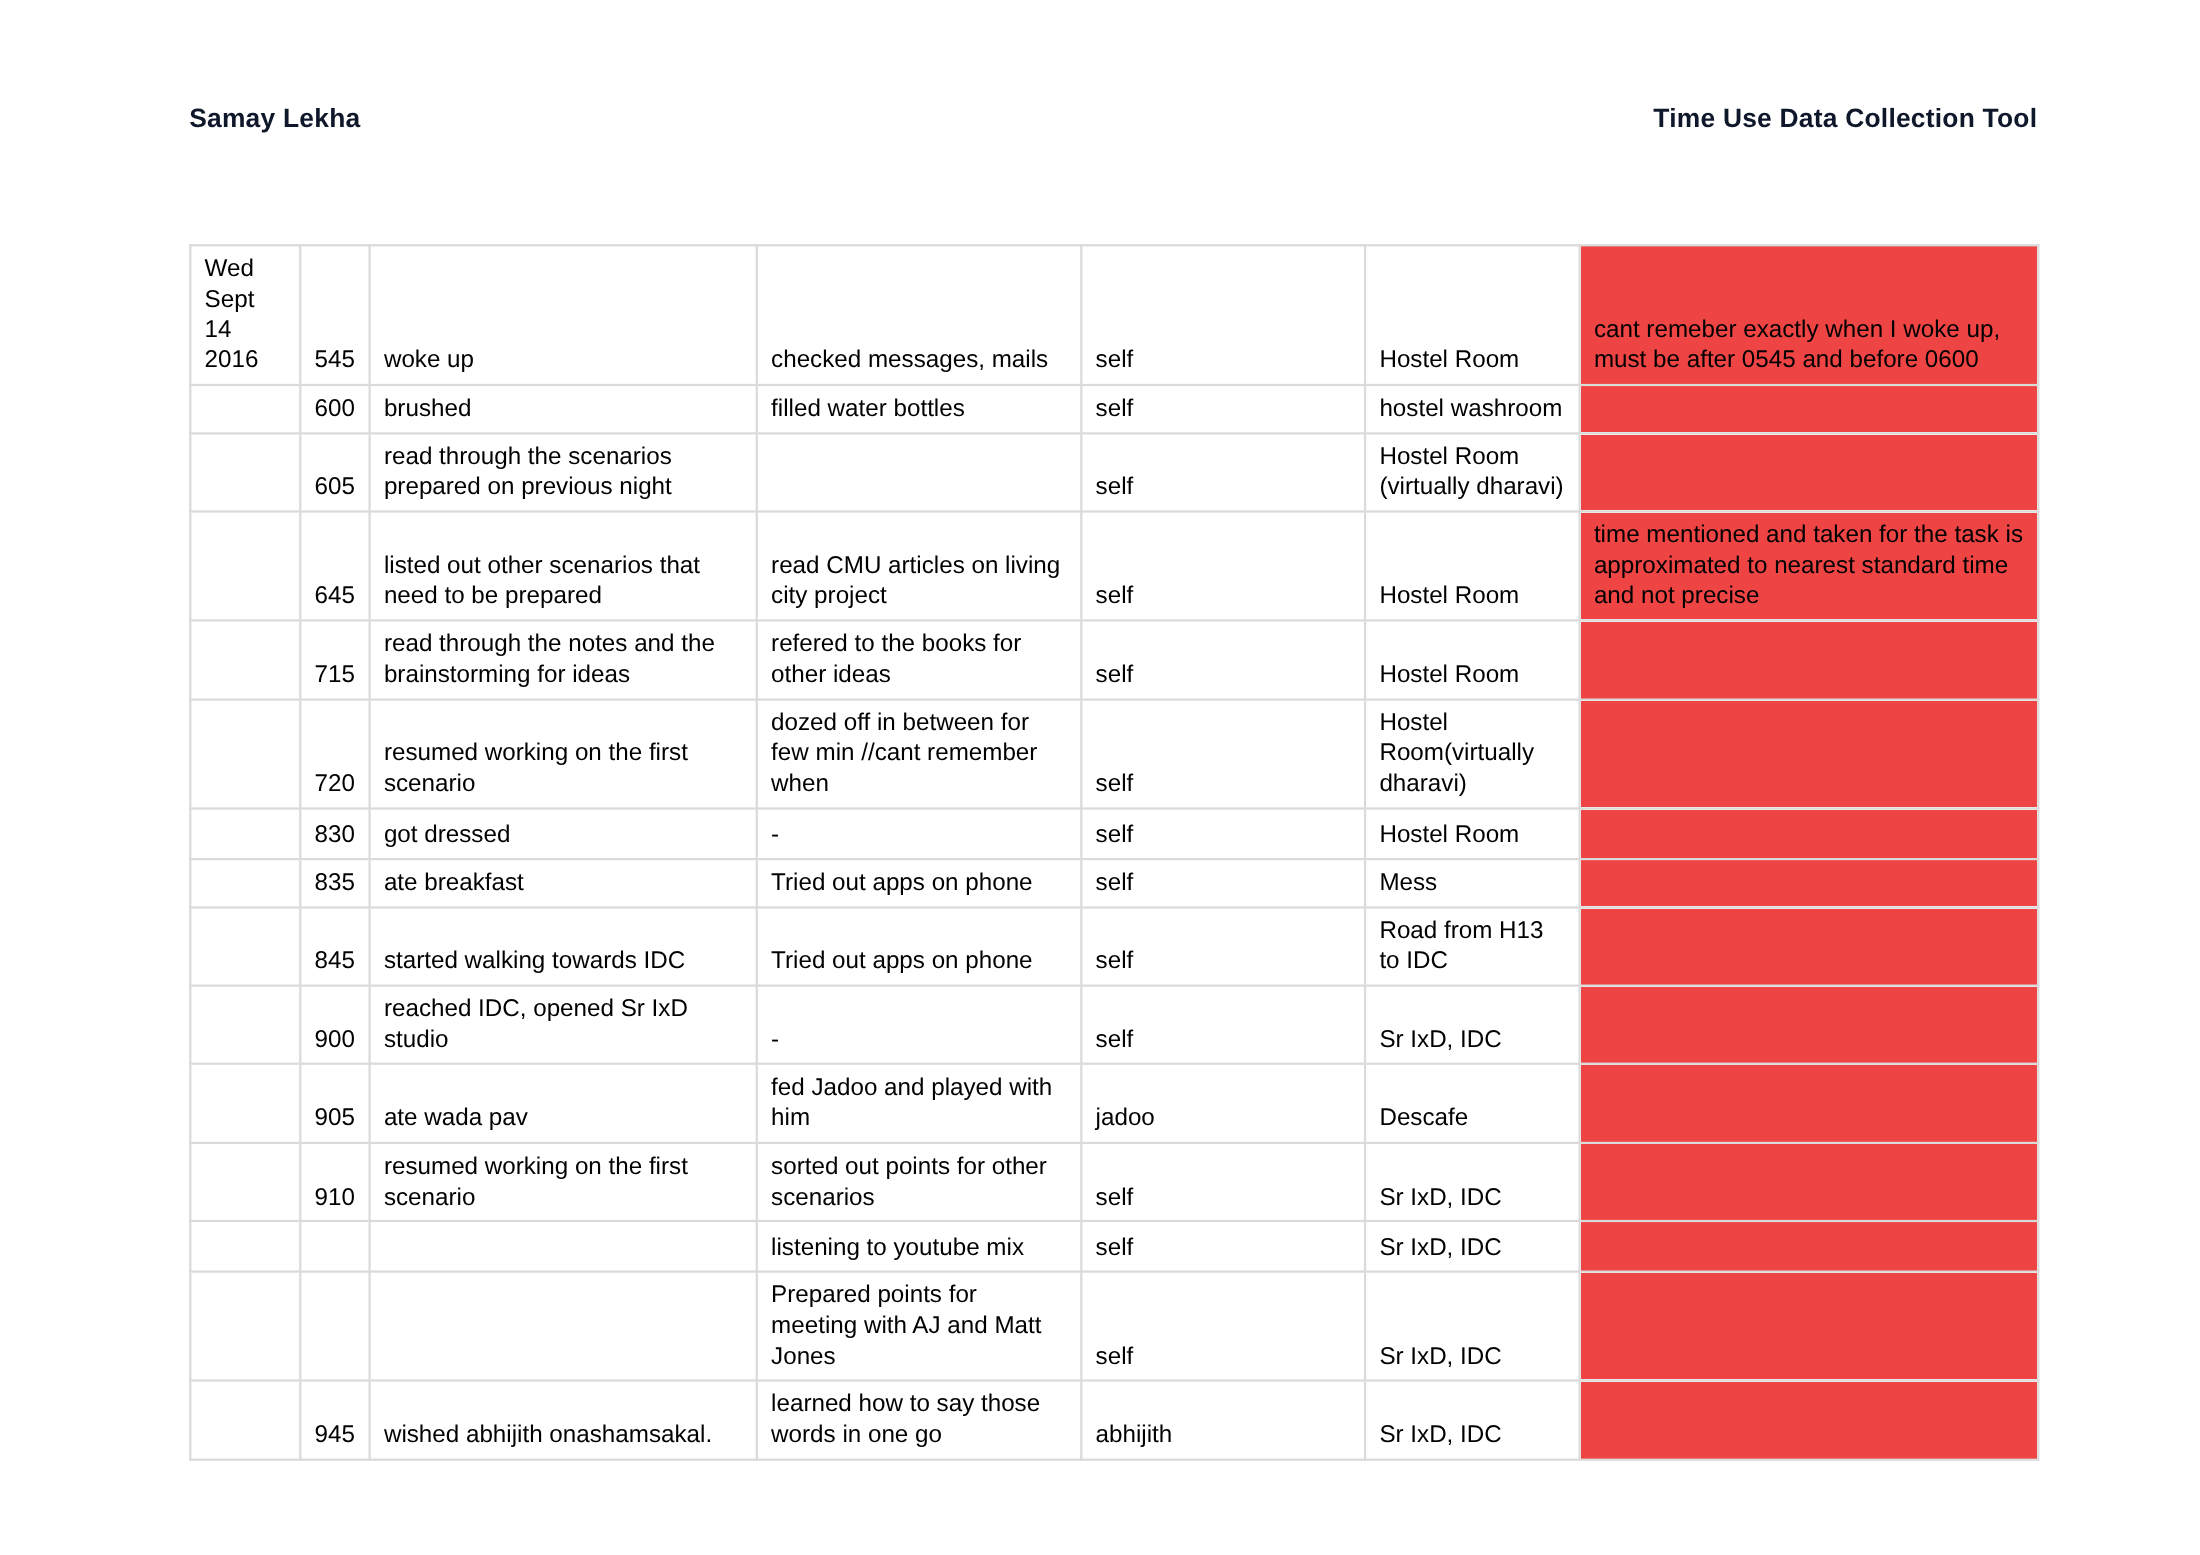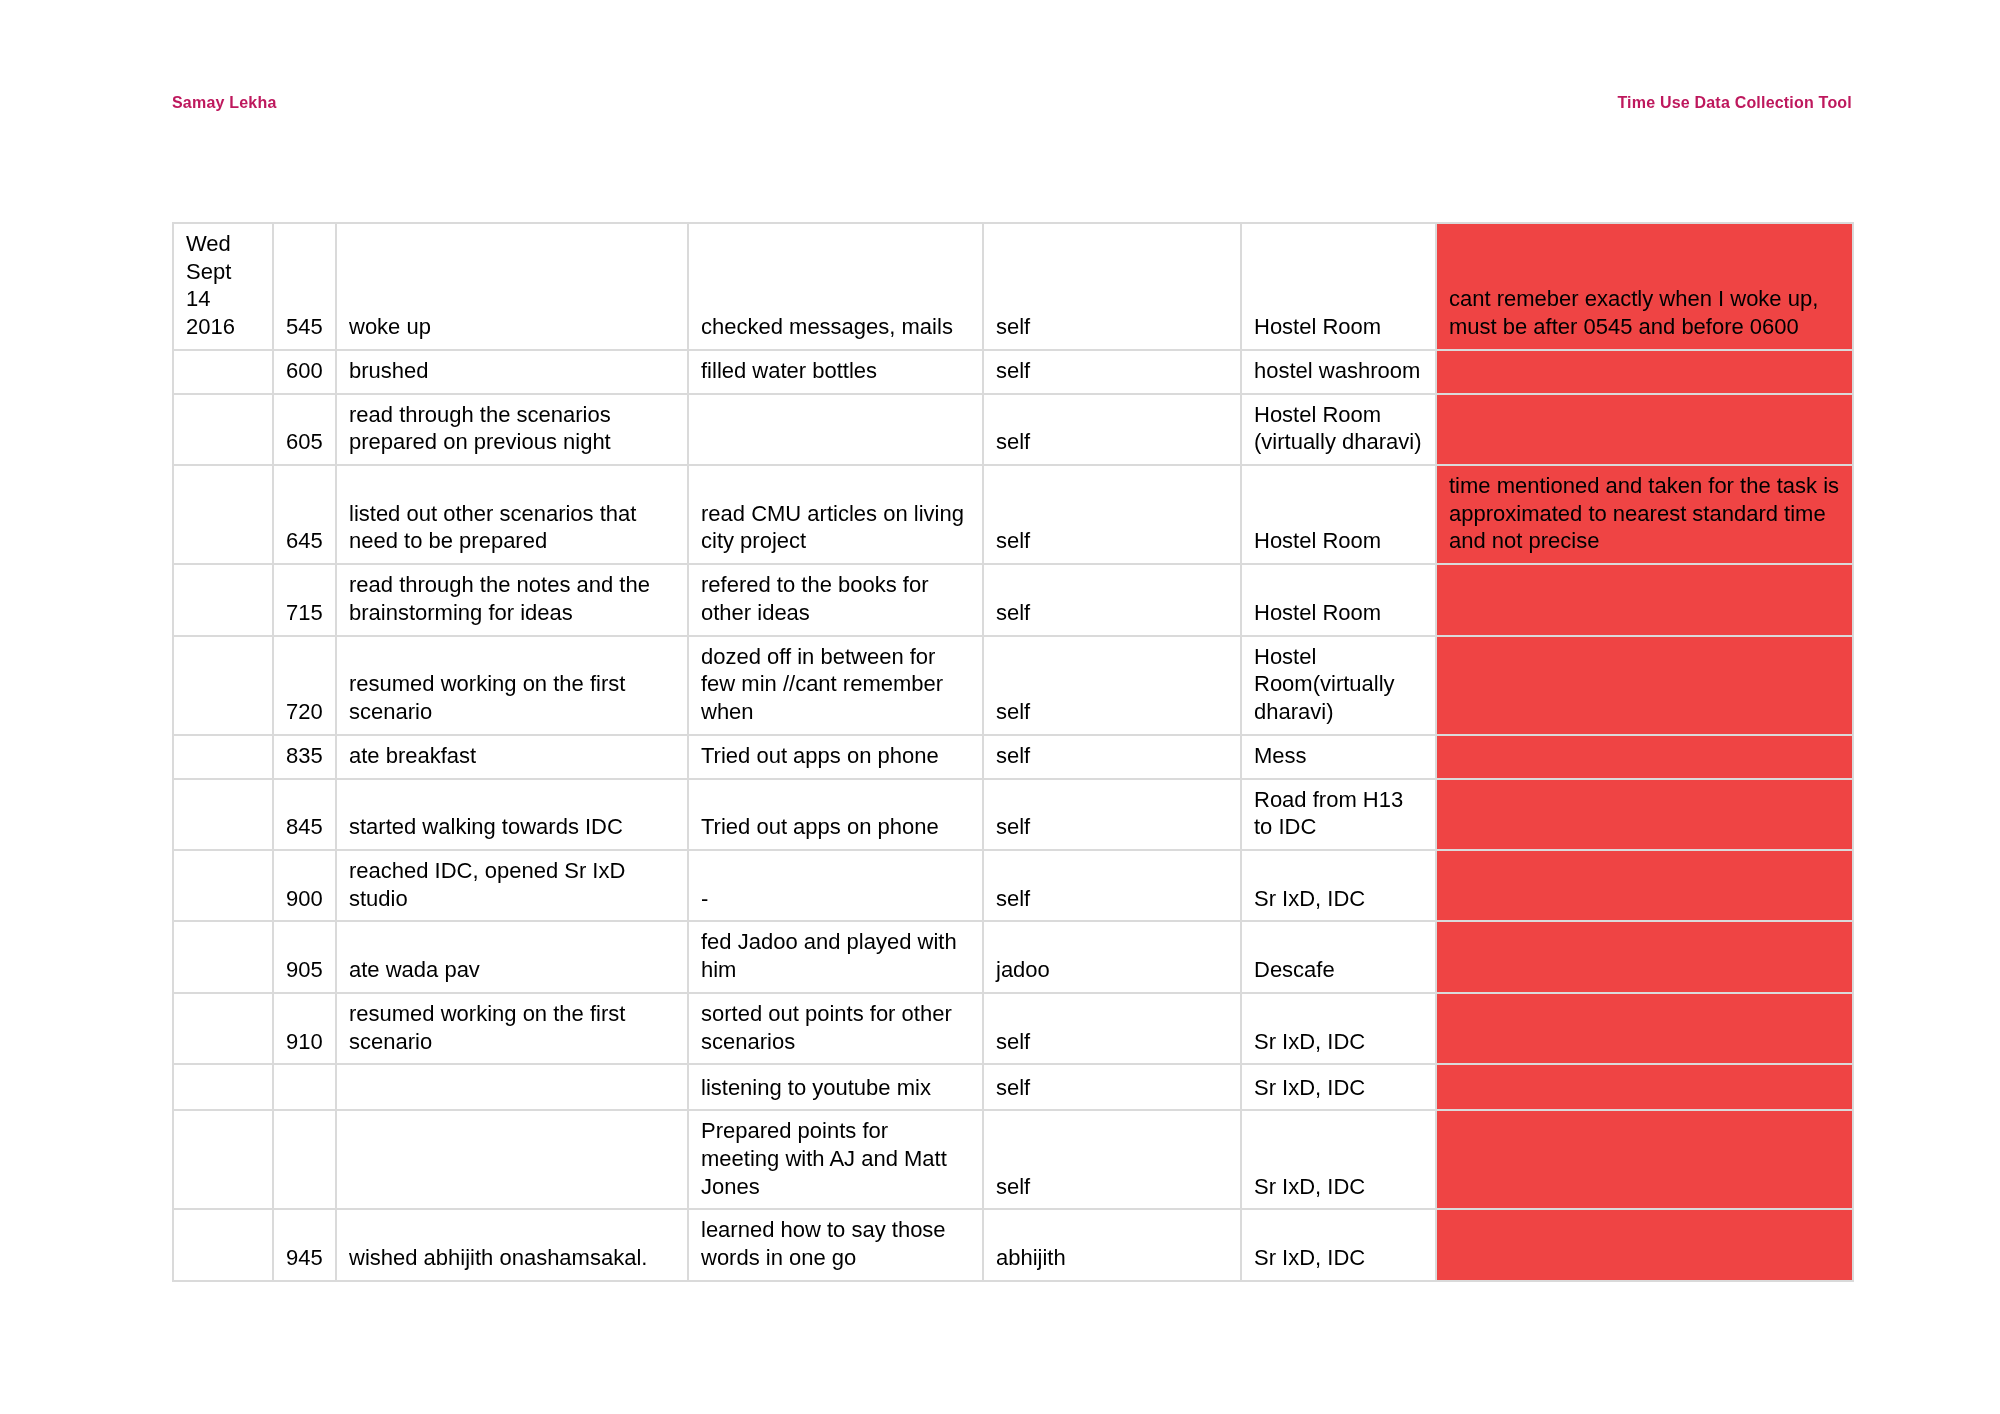--- a/index.html
+++ b/index.html
@@ -3,21 +3,21 @@
 <meta charset="utf-8">
 <style>
   html, body { margin:0; padding:0; background:#ffffff; }
   .page {
     position:relative; width:2000px; height:1414px; background:#ffffff;
     font-family:"Liberation Sans", sans-serif; overflow:hidden;
   }
   .page-header {
     position:absolute; left:172px; top:94px; width:1680px;
     display:flex; justify-content:space-between; align-items:baseline;
-    font-size:16px; font-weight:bold; color:#be185d; letter-spacing:0.2px;
+    font-size:24px; font-weight:bold; color:#0f172a; letter-spacing:0.2px;
   }
   table.diary {
     position:absolute; left:172px; top:222px; width:1680px;
     border-collapse:collapse; table-layout:fixed;
     font-size:22px; line-height:1.26; color:#000000;
   }
   table.diary td {
     border:2px solid #dadada;
     vertical-align:bottom;
     padding:6px 12px 8px 12px;
@@ -102,20 +102,29 @@
       </tr>
       <tr style="height:86px">
         <td class="c-date"></td>
         <td class="c-time">720</td>
         <td>resumed working on the first scenario</td>
         <td>dozed off in between for few min //cant remember when</td>
         <td>self</td>
         <td>Hostel Room(virtually dharavi)</td>
         <td class="c-notes"></td>
       </tr>
+      <tr style="height:46px">
+        <td class="c-date"></td>
+        <td class="c-time">830</td>
+        <td>got dressed</td>
+        <td>-</td>
+        <td>self</td>
+        <td>Hostel Room</td>
+        <td class="c-notes"></td>
+      </tr>
       <tr style="height:32px">
         <td class="c-date"></td>
         <td class="c-time">835</td>
         <td>ate breakfast</td>
         <td>Tried out apps on phone</td>
         <td>self</td>
         <td>Mess</td>
         <td class="c-notes"></td>
       </tr>
       <tr style="height:71px">

